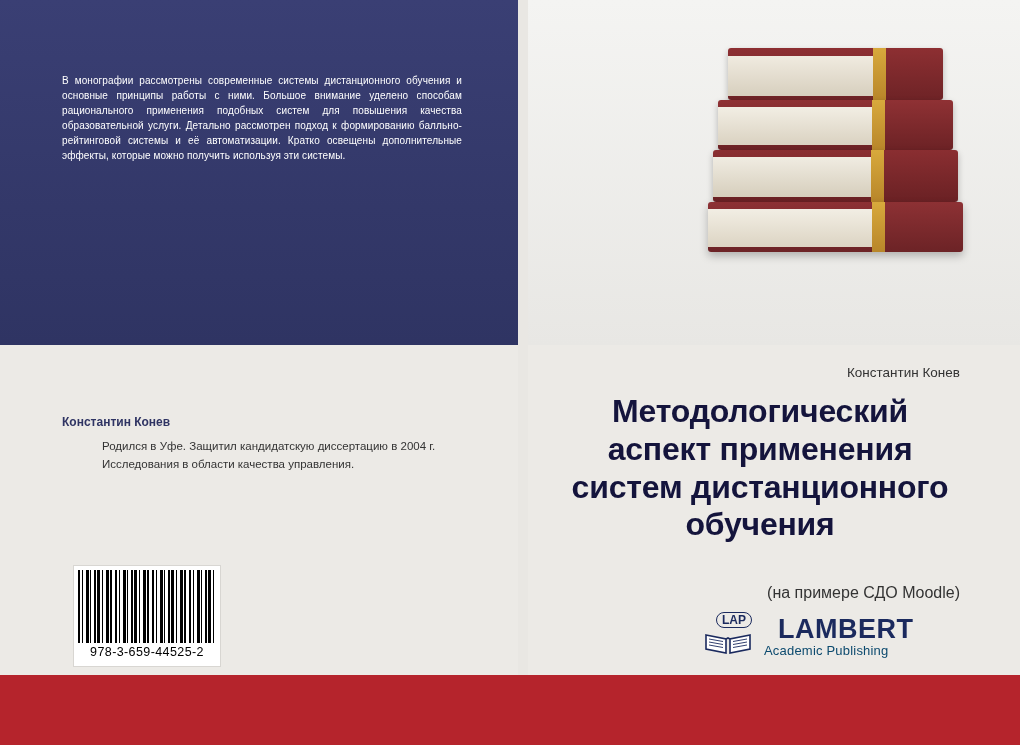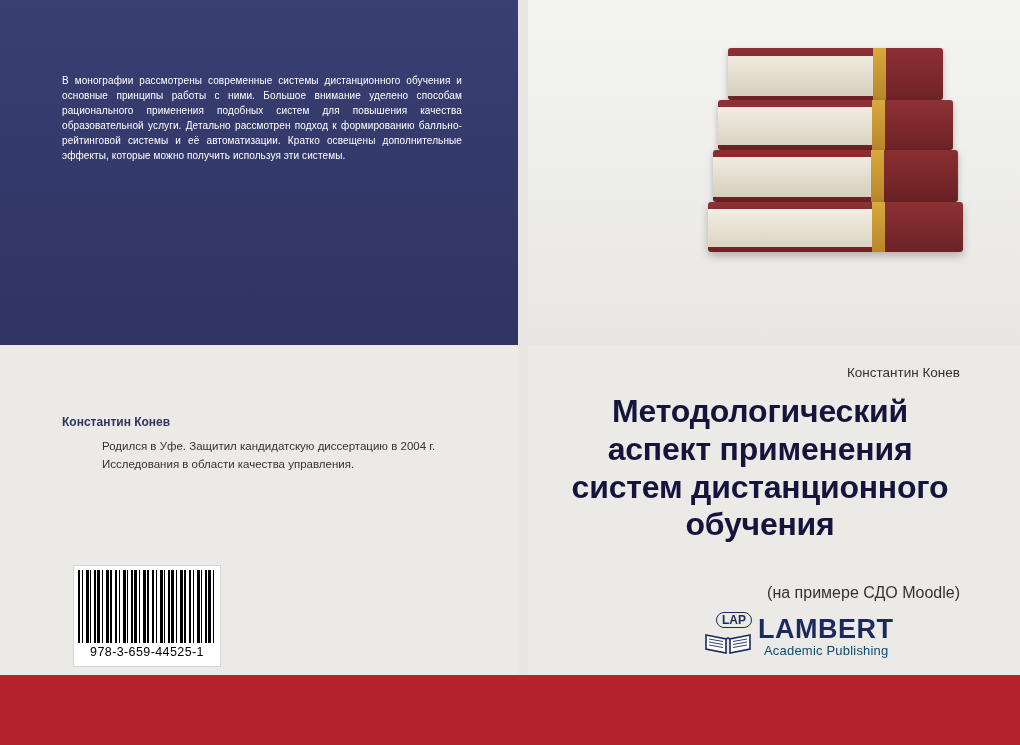--- a/index.html
+++ b/index.html
@@ -213,21 +213,21 @@
   }
   .pub-book {
     position: absolute;
     left: 2px;
     top: 17px;
     width: 48px;
     height: 26px;
   }
   .pub-name {
     position: absolute;
-    left: 56px;
+    left: 76px;
     top: 2px;
     font-size: 27px;
     font-weight: bold;
     color: #1b2a5e;
     letter-spacing: 0.5px;
   }
   .pub-sub {
     position: absolute;
     left: 62px;
     top: 31px;
@@ -253,21 +253,21 @@
 
   <div class="back-top"></div>
   <div class="back-blurb">В монографии рассмотрены современные системы дистанционного обучения и основные принципы работы с ними. Большое внимание уделено способам рационального применения подобных систем для повышения качества образовательной услуги. Детально рассмотрен подход к формированию балльно-рейтинговой системы и её автоматизации. Кратко освещены дополнительные эффекты, которые можно получить используя эти системы.</div>
 
   <div class="back-lower"></div>
   <div class="author-bio-name">Константин Конев</div>
   <div class="author-bio-text">Родился в Уфе. Защитил кандидатскую диссертацию в 2004 г. Исследования в области качества управления.</div>
 
   <div class="barcode-box"></div>
   <div class="barcode-bars"></div>
-  <div class="barcode-number">978-3-659-44525-1</div>
+  <div class="barcode-number">978-3-659-44525-2</div>
 
   <div class="spine"></div>
 
   <div class="front-image">
 
     <div class="book" style="left:200px; top:48px; width:215px; height:52px; background:linear-gradient(180deg,#8d2f32 0%,#6e2326 100%); box-shadow:0 3px 6px rgba(0,0,0,0.25);"></div>
     <div class="book-side" style="left:200px; top:56px; width:150px; height:40px; background:linear-gradient(180deg,#f0ebe0 0%,#d7cfbe 100%);"></div>
     <div class="band" style="left:345px; top:48px; width:13px; height:52px;"></div>
 
     <div class="book" style="left:190px; top:100px; width:235px; height:50px; background:linear-gradient(180deg,#8f3134 0%,#6c2225 100%); box-shadow:0 3px 6px rgba(0,0,0,0.25);"></div>

